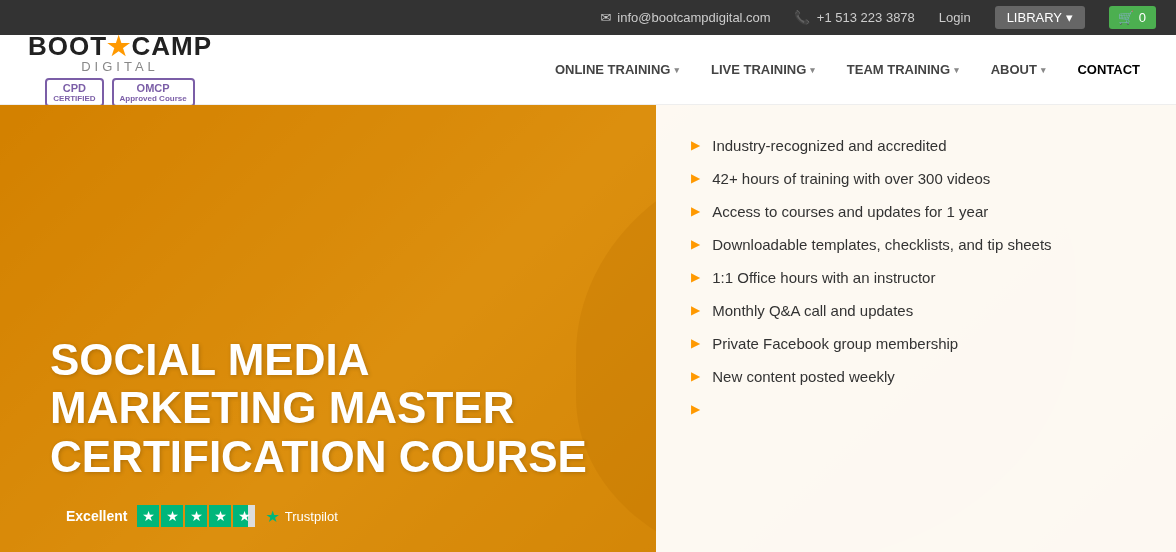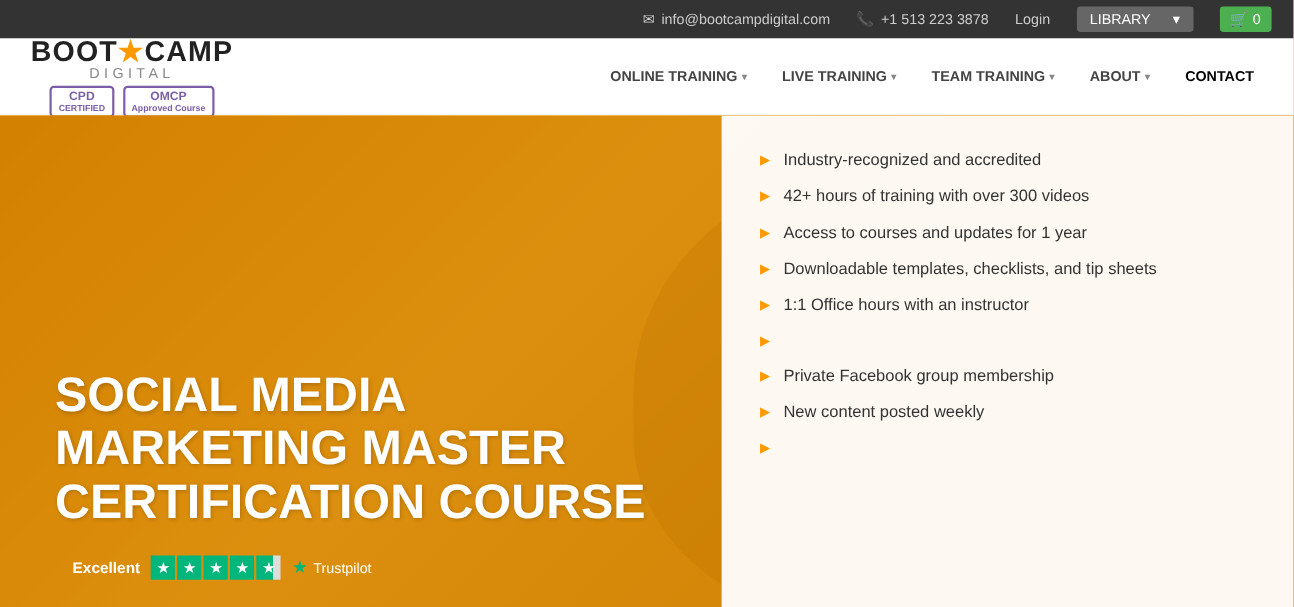--- a/index.html
+++ b/index.html
@@ -26,21 +26,21 @@
       cursor: pointer;
     }
     .top-bar .library-btn {
       background: #666;
       color: #fff;
       padding: 4px 12px;
       border-radius: 3px;
       cursor: pointer;
       display: flex;
       align-items: center;
-      gap: 20px;
+      gap: 4px;
     }
     .top-bar .cart-btn {
       background: #4caf50;
       color: #fff;
       padding: 4px 10px;
       border-radius: 3px;
       cursor: pointer;
       display: flex;
       align-items: center;
       gap: 4px;
@@ -350,20 +350,21 @@
       <li>
         <span class="feature-arrow">▶</span>
         <span>Downloadable templates, checklists, and tip sheets</span>
       </li>
       <li>
         <span class="feature-arrow">▶</span>
         <span>1:1 Office hours with an instructor</span>
       </li>
       <li>
         <span class="feature-arrow">▶</span>
+        <span>Monthly Q&amp;A call and updates</span>
       </li>
       <li>
         <span class="feature-arrow">▶</span>
         <span>Private Facebook group membership</span>
       </li>
       <li>
         <span class="feature-arrow">▶</span>
         <span>New content posted weekly</span>
       </li>
       <li>

